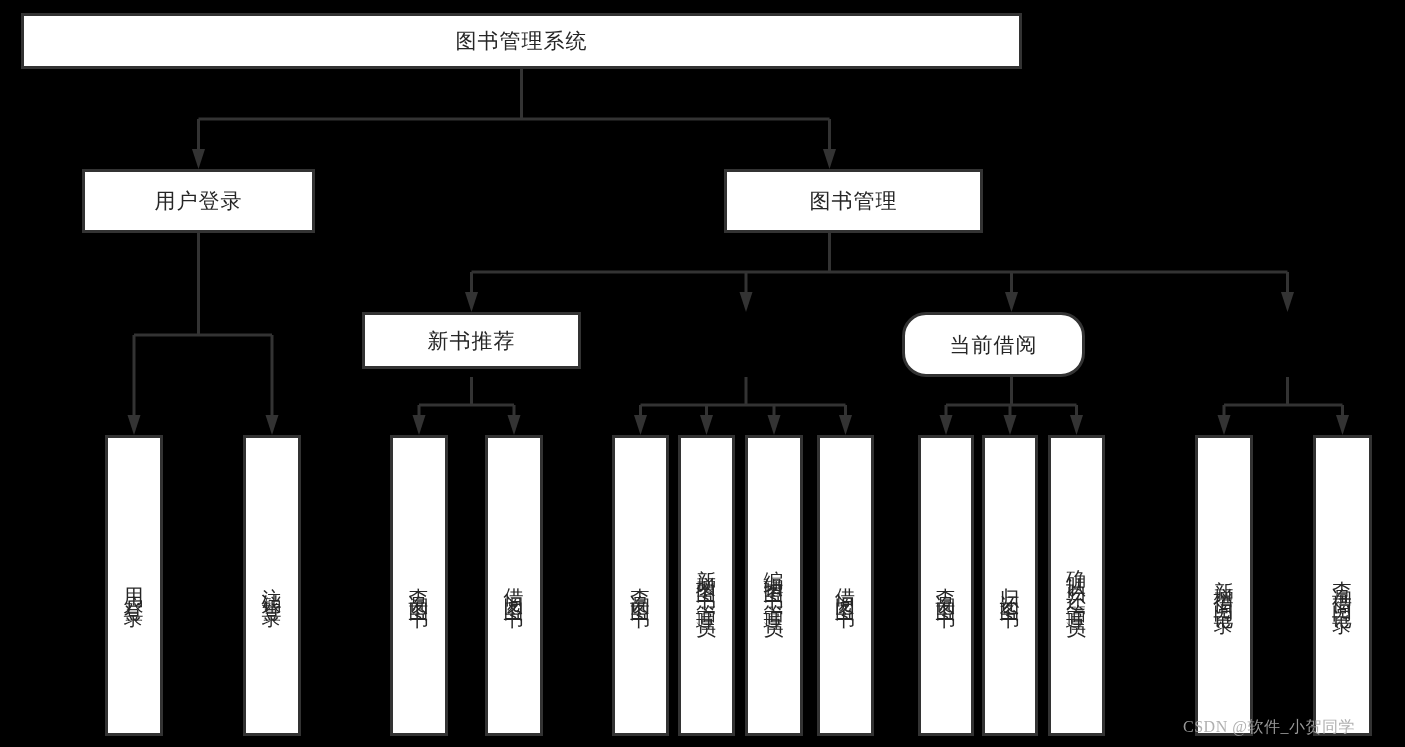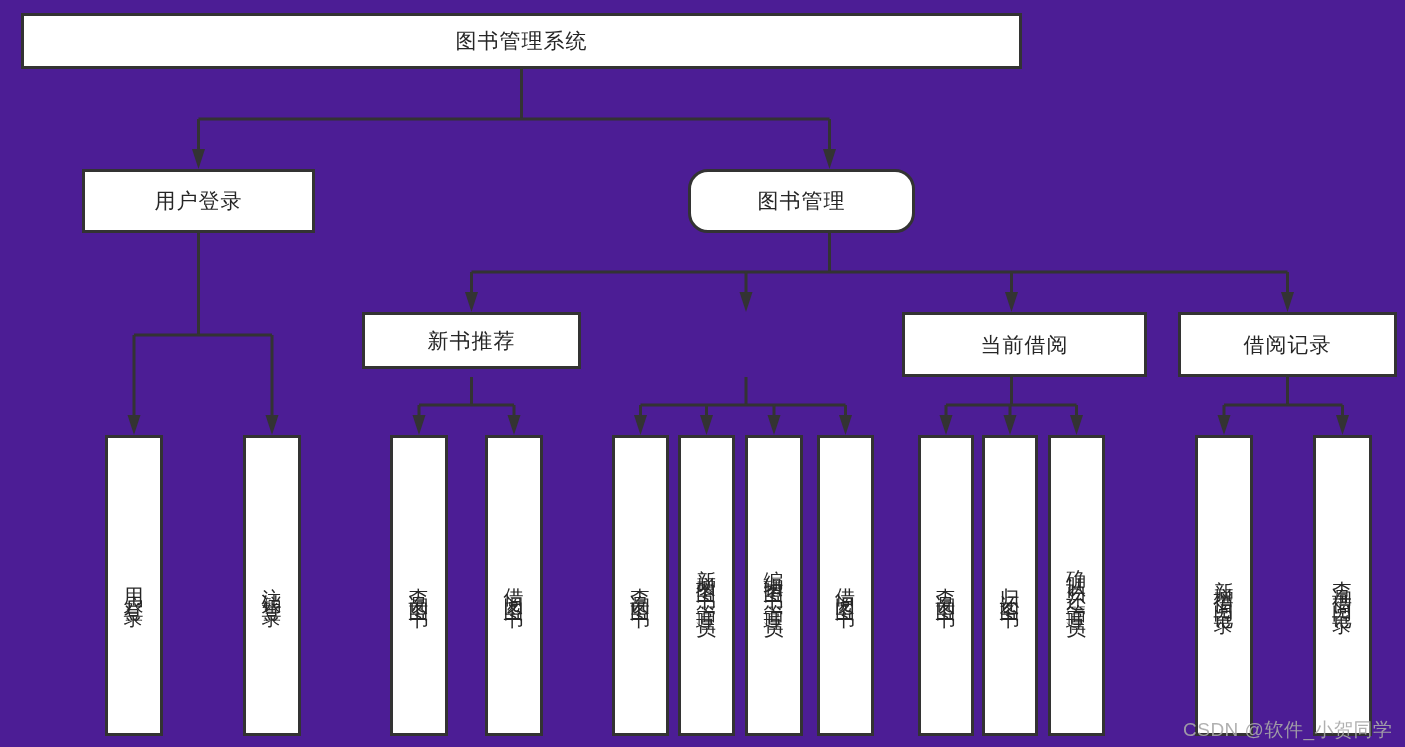--- a/index.html
+++ b/index.html
@@ -1,21 +1,21 @@
 <!DOCTYPE html>
 <html><head>
 <meta charset="utf-8">
 <style>
   html, body { margin: 0; padding: 0; background: #ffffff; }
   #canvas {
     position: relative;
     width: 1405px;
     height: 747px;
-    background: #4c1d95;
-    font-family: Liberation Sans, sans-serif;
+    background: #000000;
+    font-family: Liberation Serif, serif;
     overflow: hidden;
   }
   #connectors {
     position: absolute;
     left: 0; top: 0;
     width: 1405px; height: 747px;
     pointer-events: none;
   }
   .box {
     position: absolute;
@@ -34,21 +34,21 @@
     text-orientation: mixed;
     font-size: 20px;
     letter-spacing: 7px;
     line-height: 1;
     padding: 6px 0;
   }
   #watermark {
     position: absolute;
     left: 1183px;
     top: 717px;
-    font-size: 19px;
+    font-size: 16px;
     color: #a8a8a8;
     opacity: 0.9;
     letter-spacing: 0.5px;
     z-index: 5;
     white-space: nowrap;
   }
 </style>
 </head>
 <body>
 
@@ -105,25 +105,24 @@
       <line x1="1224" y1="405" x2="1342.5" y2="405" stroke="#333333" stroke-width="3"></line>
       <line x1="1224" y1="405" x2="1224" y2="419" stroke="#333333" stroke-width="3"></line>
       <polygon points="1217.5,415 1230.5,415 1224,435" fill="#333333"></polygon>
       <line x1="1342.5" y1="405" x2="1342.5" y2="419" stroke="#333333" stroke-width="3"></line>
       <polygon points="1336,415 1349,415 1342.5,435" fill="#333333"></polygon>
     </svg>
 
   <div class="box h-box" style="left:21px; top:13px; width:1001px; height:56px;">图书管理系统</div>
 
   <div class="box h-box" style="left:82px; top:169px; width:233px; height:64px;">用户登录</div>
-  <div class="box h-box" style="left:688px; top:169px; width:227px; height:64px;border-radius:20px;">图书管理</div>
+  <div class="box h-box" style="left:724px; top:169px; width:259px; height:64px;">图书管理</div>
 
   <div class="box h-box" style="left:362px; top:312px; width:219px; height:57px;">新书推荐</div>
-  <div class="box h-box" style="left:902px; top:312px; width:245px; height:65px;">当前借阅</div>
-  <div class="box h-box" style="left:1178px; top:312px; width:219px; height:65px;">借阅记录</div>
+  <div class="box h-box" style="left:902px; top:312px; width:183px; height:65px;border-radius:24px;">当前借阅</div>
 
   <div class="box leaf" style="left:105px; top:435px; width:58px; height:301px;">用户登录</div>
   <div class="box leaf" style="left:243px; top:435px; width:58px; height:301px;">注销登录</div>
 
   <div class="box leaf" style="left:390px; top:435px; width:58px; height:301px;">查询图书</div>
   <div class="box leaf" style="left:485px; top:435px; width:58px; height:301px;">借阅图书</div>
 
   <div class="box leaf" style="left:612px; top:435px; width:57px; height:301px;">查询图书</div>
   <div class="box leaf" style="left:678px; top:435px; width:57px; height:301px;">新增图书（管理员）</div>
   <div class="box leaf" style="left:745px; top:435px; width:58px; height:301px;">编辑图书（管理员）</div>

